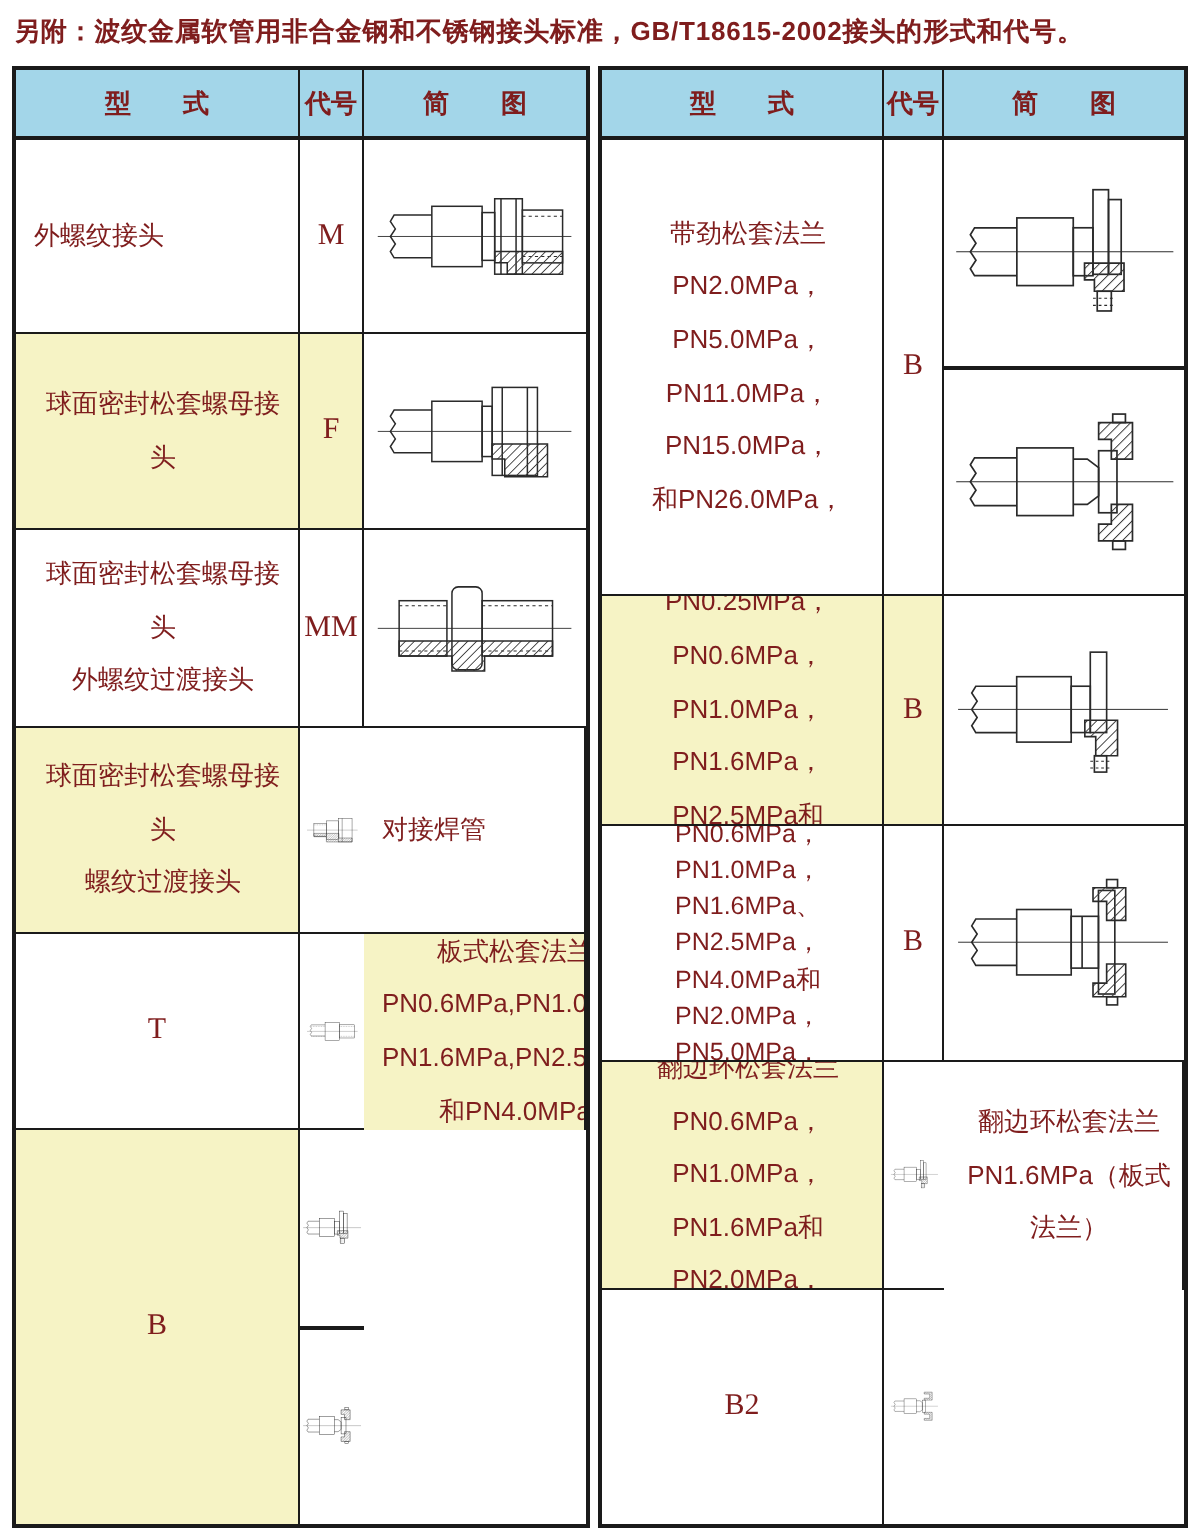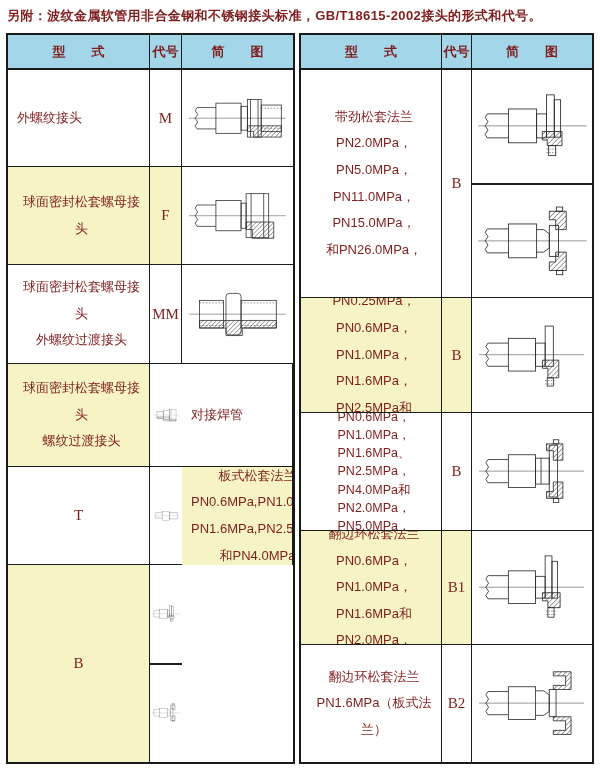--- a/index.html
+++ b/index.html
@@ -295,21 +295,20 @@
     <div class="c code">B</div>
     <div class="c dgc lc">
       <svg class="dg" viewBox="0 0 160 100">
           <use href="#dgPS"></use>
         </svg>
     </div>
 
     <div class="c type yellow">翻边环松套法兰
 PN0.6MPa，PN1.0MPa，
 PN1.6MPa和PN2.0MPa，</div>
-    <div class="c code yellow">B1</div>
     <div class="c dgc lc">
       <svg class="dg" viewBox="0 0 160 100">
           <use href="#dgB1"></use>
         </svg>
     </div>
 
     <div class="c type lr">翻边环松套法兰
 PN1.6MPa（板式法兰）</div>
     <div class="c code lr">B2</div>
     <div class="c dgc lc lr">

